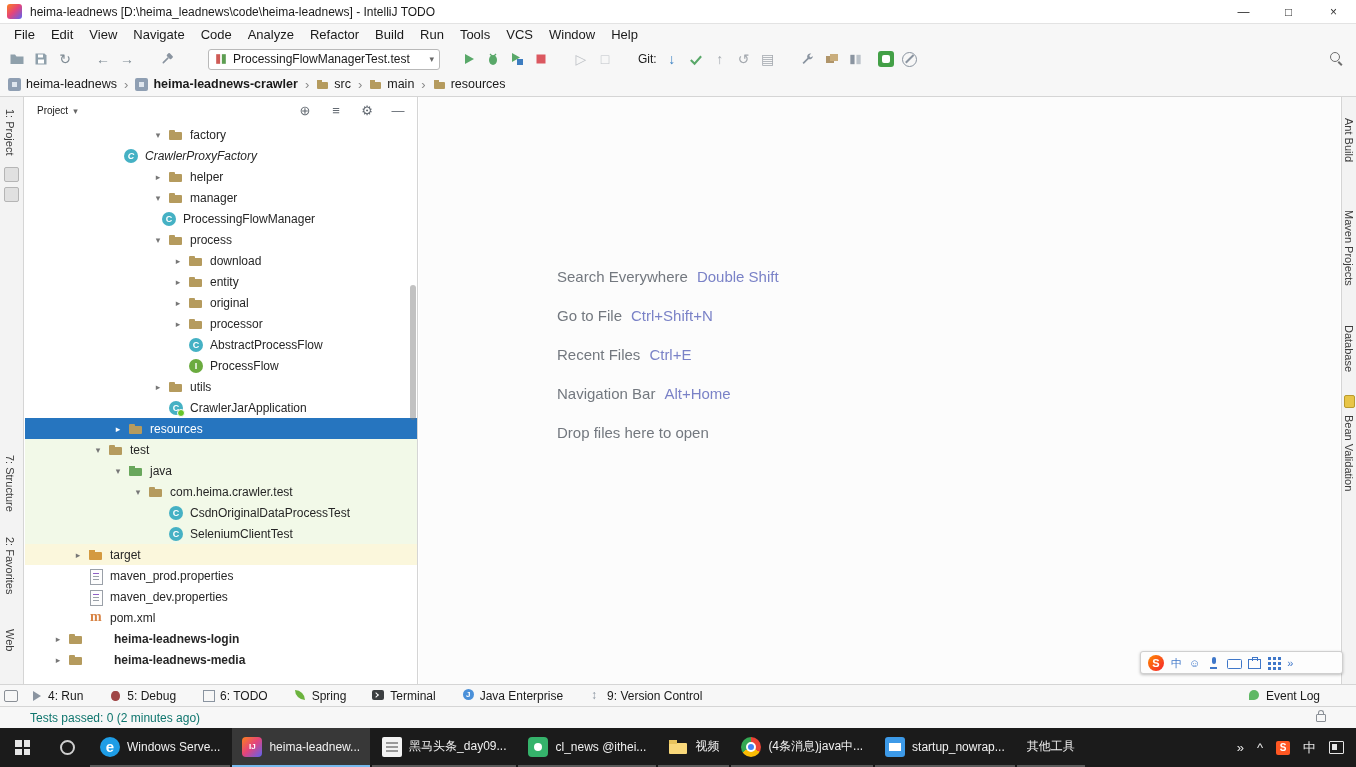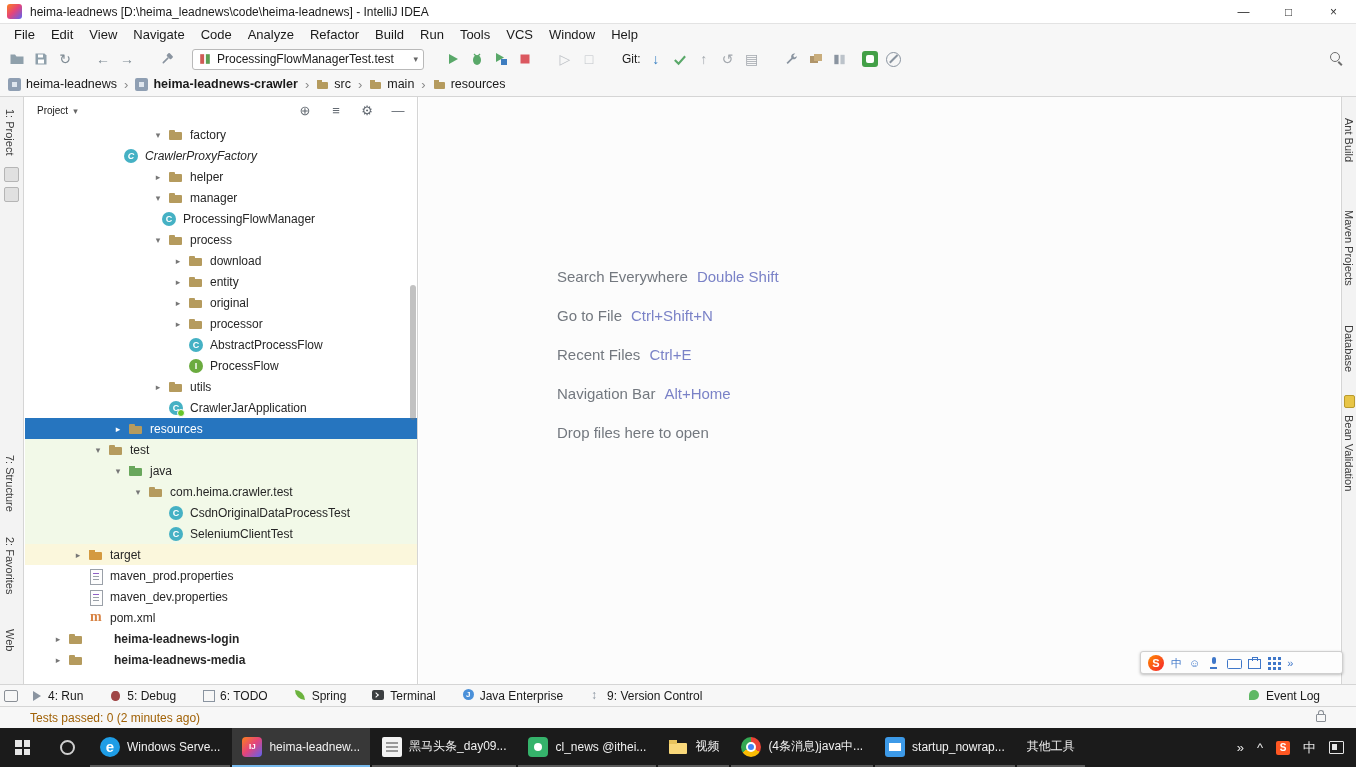--- a/index.html
+++ b/index.html
@@ -16,21 +16,21 @@
   
   .menubar { position:absolute; top:24px; left:0; width:1356px; height:22px; background:#f7f7f7; display:flex; align-items:center; padding-left:6px; }
   .menu-item { font-size:13px; color:#1a1a1a; padding:0 8px; line-height:22px; }
 
   
   .toolbar { position:absolute; top:46px; left:0; width:1356px; height:26px; background:#f7f7f7; display:flex; align-items:center; padding:0 8px; gap:6px; }
   .tbi { width:18px; height:18px; display:flex; align-items:center; justify-content:center; flex:none; font-size:14px; color:#7f8b94; }
   .tbi svg { display:block; }
   .tbi.dis { color:#adb2b8; opacity:.75; }
   .ml14 { margin-left:14px; } .ml16 { margin-left:16px; } .ml6 { margin-left:6px; }
-  .run-combo { height:21px; width:232px; margin-left:10px; background:#fff; border:1px solid #b9b9b9; border-radius:3px; display:flex; align-items:center; padding:0 5px; gap:5px; }
+  .run-combo { height:21px; width:232px; margin-left:26px; background:#fff; border:1px solid #b9b9b9; border-radius:3px; display:flex; align-items:center; padding:0 5px; gap:5px; }
   .run-combo-label { font-size:12px; color:#1a1a1a; white-space:nowrap; overflow:hidden; flex:1; }
   .combo-caret { font-size:9px; color:#666; }
   .git-label { font-size:12px; color:#1a1a1a; margin-left:18px; }
   .glyph-ic { font-size:14px; line-height:18px; }
   .g-blue { color:#3b82c4; } .g-gray { color:#a3a8ae; }
   .plugin-sq { width:16px; height:16px; border-radius:3px; background:#43a047; position:relative; }
   .plugin-sq::after { content:""; position:absolute; inset:4px; background:#fff; border-radius:2px; }
   .dnd-circle { width:15px; height:15px; border:1.5px solid #8a94a0; border-radius:50%; position:relative; }
   .dnd-circle::after { content:""; position:absolute; left:1px; top:5.5px; width:11px; height:1.5px; background:#8a94a0; transform:rotate(-45deg); }
   .tb-spacer { flex:1; }
@@ -117,21 +117,21 @@
   .bicon.i-spring::before { content:""; position:absolute; left:1px; top:1px; width:10px; height:10px; background:#6cb33e; border-radius:0 10px; }
   .bicon.i-terminal::before { content:""; position:absolute; left:0; top:1px; width:12px; height:10px; background:#3c3f41; border-radius:2px; }
   .bicon.i-terminal::after { content:""; position:absolute; left:2px; top:4px; width:3px; height:3px; border-left:1.5px solid #fff; border-bottom:1.5px solid #fff; transform:rotate(-135deg); }
   .bicon.i-jee::before { content:"J"; position:absolute; left:1px; top:0; width:11px; height:11px; background:#4a90d9; color:#fff; border-radius:50%; font-size:8px; font-weight:bold; text-align:center; line-height:11px; }
   .bicon.i-vcs::before { content:"↕"; position:absolute; left:2px; top:-1px; color:#8a94a0; font-size:12px; }
   .bicon.i-balloon::before { content:""; position:absolute; left:1px; top:1px; width:10px; height:10px; background:#5fb865; border-radius:50% 50% 50% 0; }
   .bb-right { margin-left:auto; display:flex; align-items:center; gap:26px; padding-right:26px; }
 
   
   .statusbar { position:absolute; top:706px; left:0; width:1356px; height:22px; background:#f7f7f7; border-top:1px solid #d5d5d5; display:flex; align-items:center; padding:0 22px 0 30px; }
-  .sb-msg { font-size:12px; color:#a16207; }
+  .sb-msg { font-size:12px; color:#0f766e; }
   .sb-lock { margin-left:auto; width:10px; height:8px; border:1.5px solid #8a8f96; border-radius:1px; position:relative; margin-right:8px; }
   .sb-lock::before { content:""; position:absolute; left:1px; top:-5px; width:4px; height:4px; border:1.5px solid #8a8f96; border-bottom:none; border-radius:3px 3px 0 0; }
 
   
   .taskbar { position:absolute; top:728px; left:0; width:1356px; height:39px; background:#1b1b1b; display:flex; align-items:stretch; }
   .tb-start, .tb-search { width:45px; display:flex; align-items:center; justify-content:center; flex:none; }
   .winlogo { width:15px; height:15px; display:grid; grid-template-columns:1fr 1fr; gap:2px; }
   .winlogo span { background:#e6e6e6; }
   .cortana { width:15px; height:15px; border:2px solid #cfcfcf; border-radius:50%; }
   .tb-btns { display:flex; align-items:stretch; }
@@ -171,21 +171,21 @@
   .ime-box::after { content:""; position:absolute; left:4.5px; top:1px; width:4px; height:3px; border:1.3px solid #3f77c9; border-bottom:none; }
   .ime-grid::before { content:""; position:absolute; left:1px; top:1px; width:3px; height:3px; background:#3f77c9; box-shadow:5px 0 #3f77c9, 10px 0 #3f77c9, 0 5px #3f77c9, 5px 5px #3f77c9, 10px 5px #3f77c9, 0 10px #3f77c9, 5px 10px #3f77c9, 10px 10px #3f77c9; }
 </style>
 </head>
 <body>
 
 <div class="screen">
 
   <div class="titlebar">
     <div class="app-icon"></div>
-    <span class="win-title">heima-leadnews [D:\heima_leadnews\code\heima-leadnews] - IntelliJ IDEA</span>
+    <span class="win-title">heima-leadnews [D:\heima_leadnews\code\heima-leadnews] - IntelliJ TODO</span>
     <div class="win-controls">
       <span class="win-btn">—</span>
       <span class="win-btn">□</span>
       <span class="win-btn">×</span>
     </div>
   </div>
 
   <div class="menubar">
 
   <span class="menu-item">File</span>

